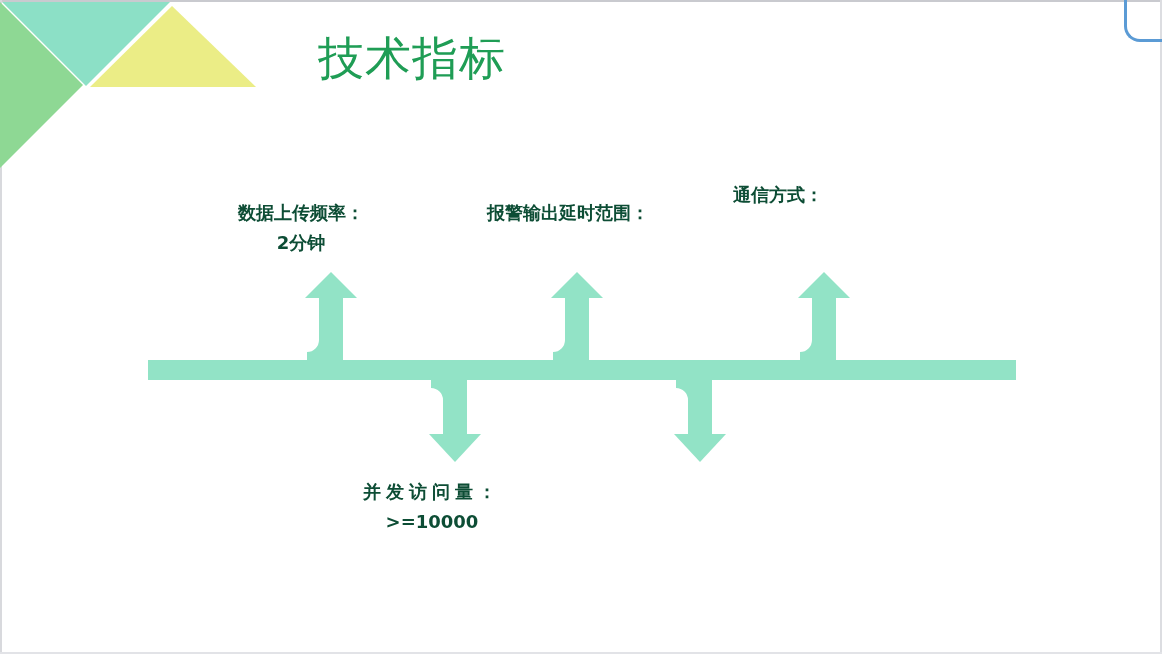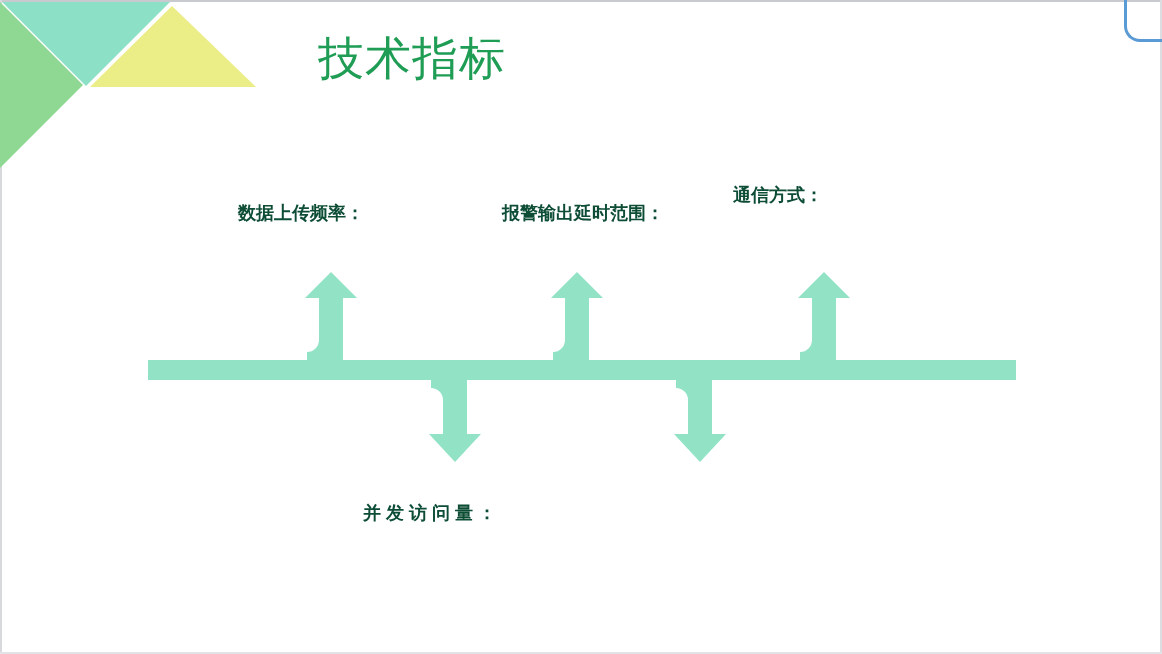--- a/index.html
+++ b/index.html
@@ -136,23 +136,23 @@
     line-height: 30px;
   }
   .label .l2 {
     display: block;
     font-size: 18px;
     line-height: 30px;
   }
   .label.spaced .l1 { letter-spacing: 5px; }
 
   .lbl-upload   { left: 238px; top: 198px; }
-  .lbl-alarm    { left: 502px; top: 198px; }
+  .lbl-alarm    { left: 487px; top: 198px; }
   .lbl-comm     { left: 733px; top: 180px; }
-  .lbl-concurr  { left: 363px; top: 498px; }
+  .lbl-concurr  { left: 363px; top: 477px; }
   .lbl-history  { left: 609px; top: 478px; }
 </style>
 </head>
 <body>
 
 <div id="slide">
 
   <div class="frame-edge-top"></div>
   <div class="frame-edge-left"></div>
   <div class="frame-edge-right"></div>
@@ -198,28 +198,30 @@
 
     <g fill="#92e3c6">
       <rect x="688" y="378" width="24" height="56"></rect>
       <polygon points="700,462 674,434 726,434"></polygon>
       <path d="M676,380 L676,388 A12,12 0 0 1 688,400 L688,380 Z"></path>
     </g>
   </svg>
 
   <div class="label lbl-upload">
     <span class="l1">数据上传频率：</span>
+    <span class="l2">2分钟</span>
   </div>
 
   <div class="label lbl-alarm">
     <span class="l1">报警输出延时范围：</span>
   </div>
 
   <div class="label lbl-comm">
     <span class="l1">通信方式：</span>
   </div>
 
   <div class="label lbl-concurr spaced">
     <span class="l1">并发访问量：</span>
+    <span class="l2">&gt;=10000</span>
   </div>
 
 
 </div>
 
 </body></html>

